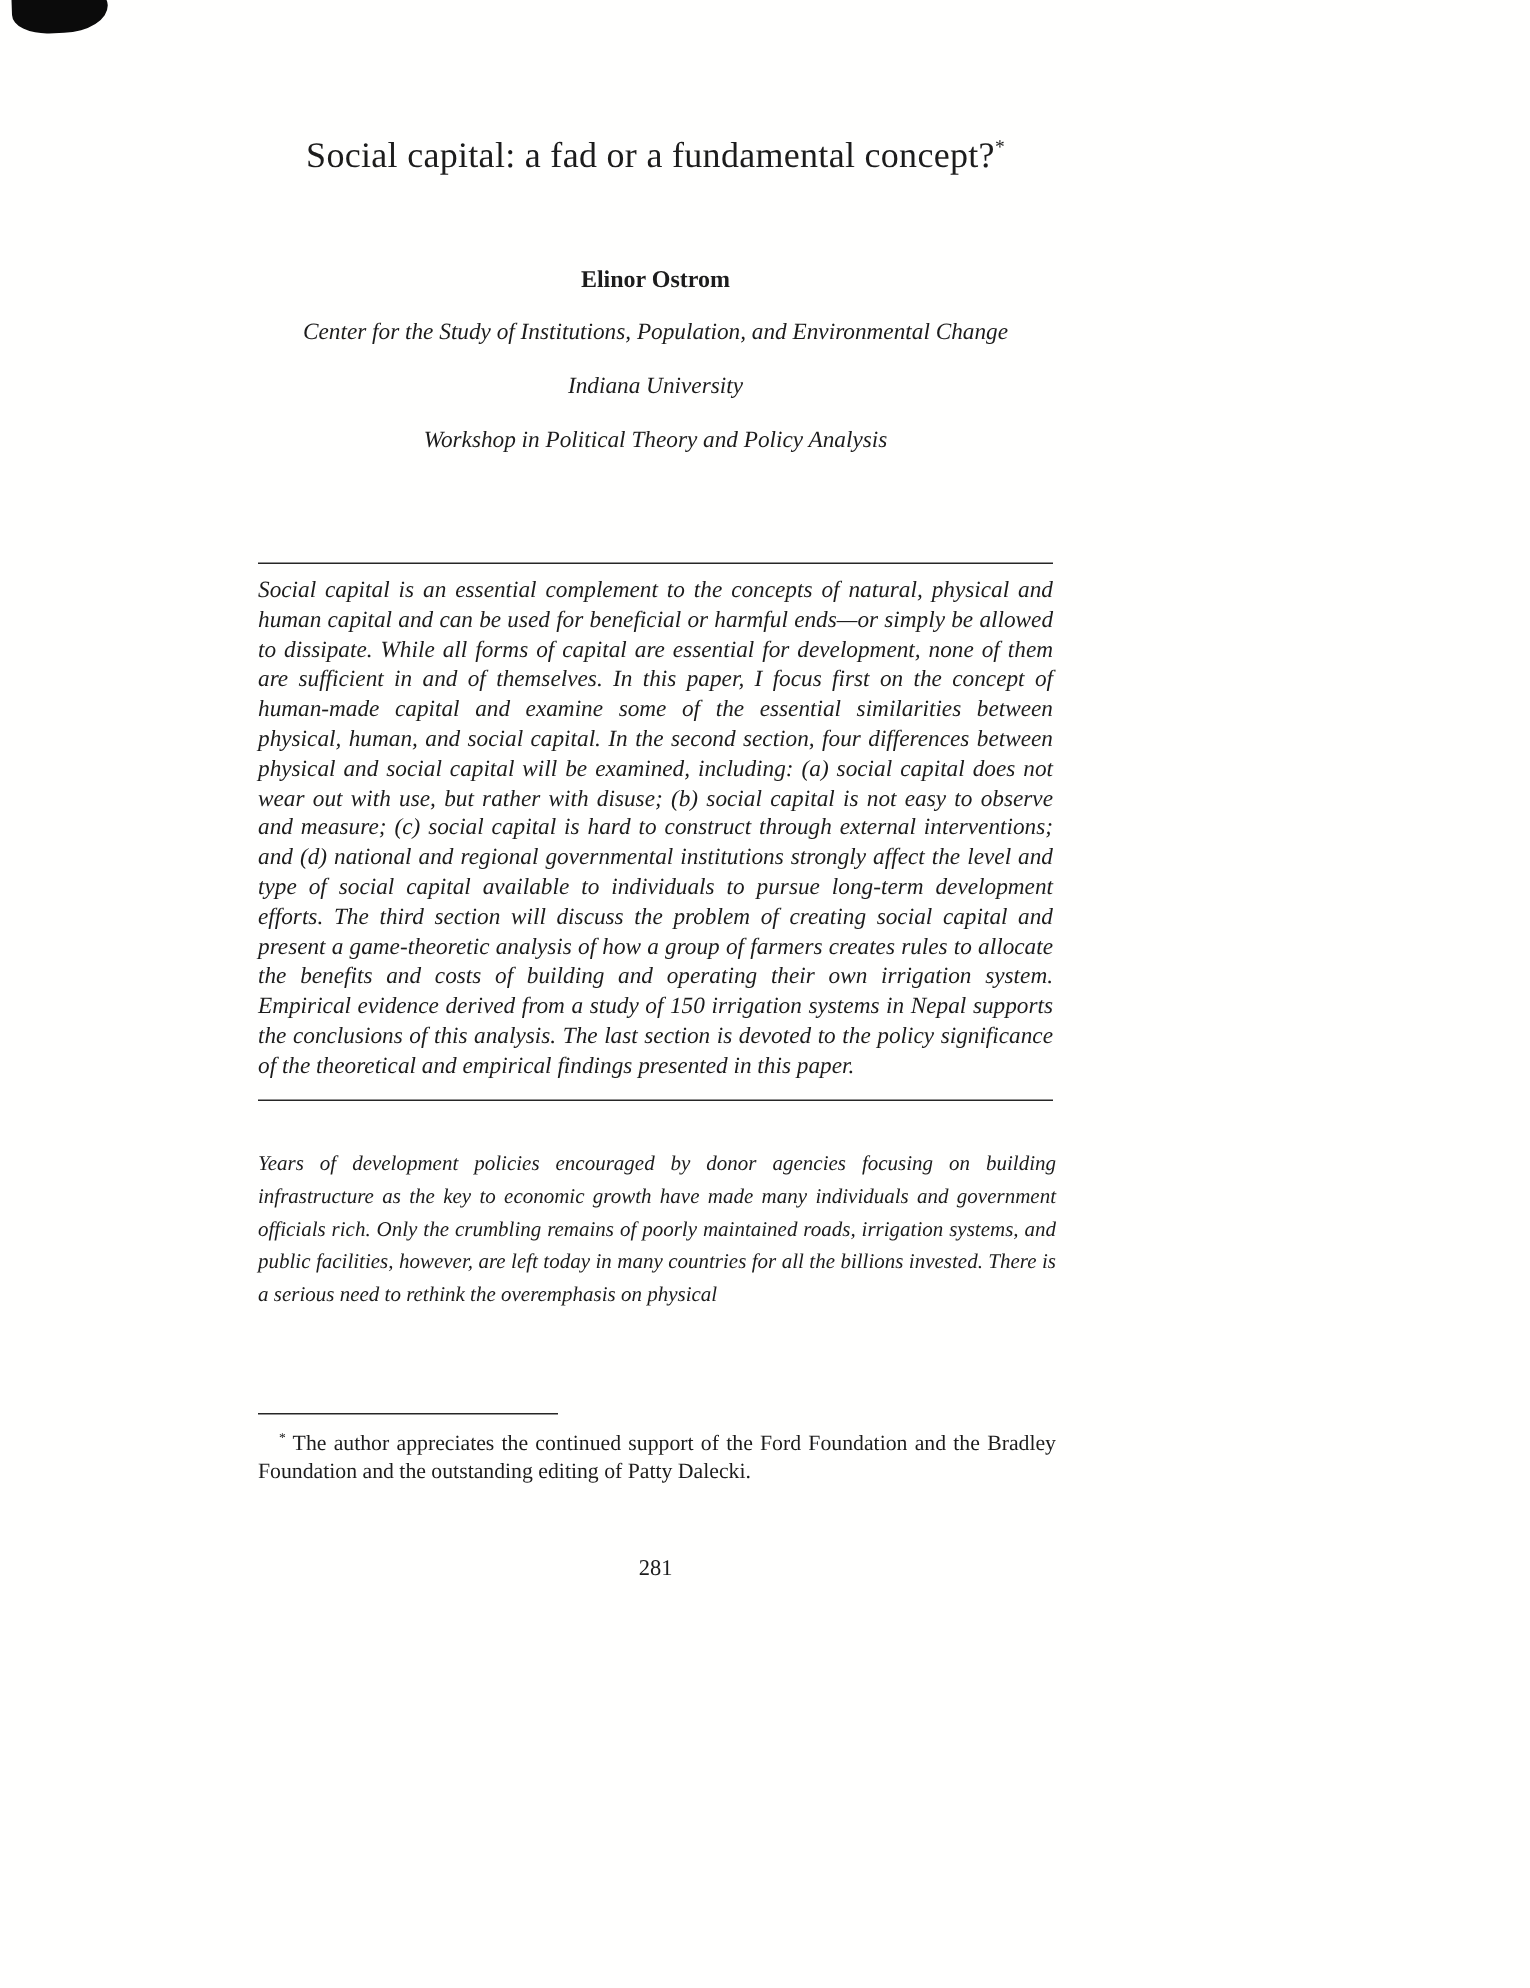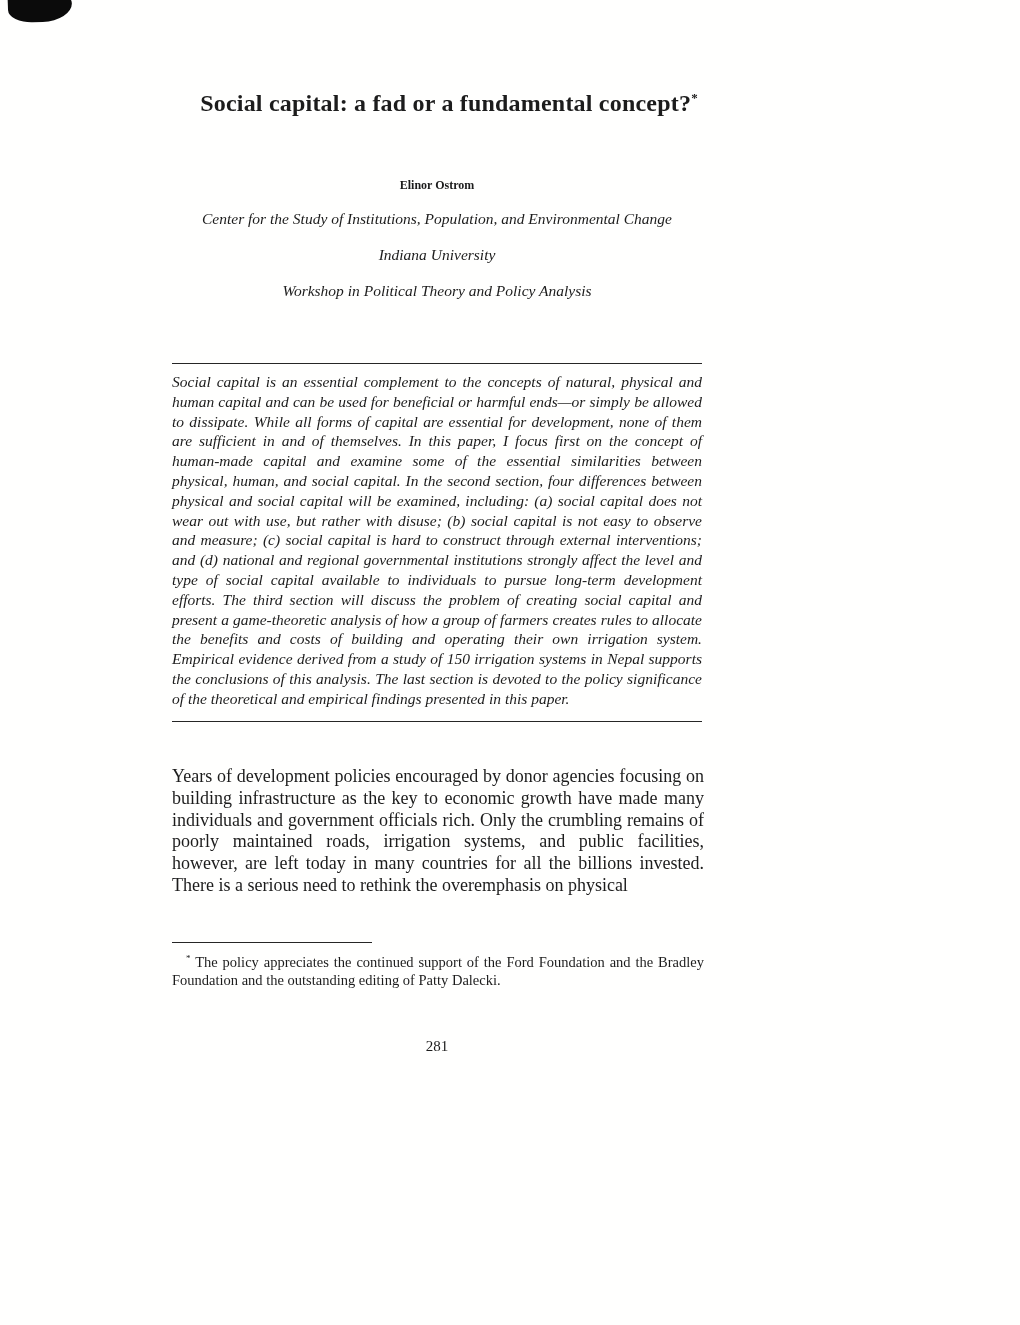--- a/index.html
+++ b/index.html
@@ -18,70 +18,71 @@
     top: -4px;
     left: 8px;
     width: 64px;
     height: 26px;
     background: #0b0b0b;
     border-radius: 4px 10px 55% 45% / 4px 10px 80% 60%;
     transform: rotate(-2deg);
   }
   .title {
     position: absolute;
-    left: 182px;
+    left: 170px;
     width: 534px;
     top: 90px;
     text-align: center;
     font-size: 24px;
-    font-weight: bold;
+    font-weight: normal;
     letter-spacing: 0.2px;
   }
   .title sup { font-size: 13px; }
   .author-block {
     position: absolute;
     left: 148px;
     width: 578px;
     top: 178px;
     text-align: center;
   }
   .author-name {
     font-weight: bold;
-    font-size: 12px;
+    font-size: 16px;
     margin-bottom: 5px;
   }
   .affiliation {
     font-style: italic;
     font-size: 15.5px;
     line-height: 20px;
     margin-top: 16px;
   }
   .abstract {
     position: absolute;
     left: 172px;
     width: 530px;
-    top: 363px;
+    top: 375px;
     border-top: 1.5px solid #262626;
     border-bottom: 1.5px solid #262626;
     padding: 8px 0 12px 0;
   }
   .abstract p {
     font-style: italic;
     font-size: 15.5px;
     line-height: 19.8px;
     text-align: justify;
   }
   .body-par {
     position: absolute;
     left: 172px;
     width: 532px;
     top: 766px;
-    font-size: 18px;
+    font-size: 14px;
     line-height: 21.8px;
     text-align: justify;
+    font-style: italic;
   }
   .footnote {
     position: absolute;
     left: 172px;
     width: 532px;
     top: 942px;
   }
   .footnote-rule {
     width: 200px;
     border: none;
@@ -121,18 +122,18 @@
   </div>
 
   <div class="abstract">
     <p>Social capital is an essential complement to the concepts of natural, physical and human capital and can be used for beneficial or harmful ends—or simply be allowed to dissipate. While all forms of capital are essential for development, none of them are sufficient in and of themselves. In this paper, I focus first on the concept of human-made capital and examine some of the essential similarities between physical, human, and social capital. In the second section, four differences between physical and social capital will be examined, including: (a) social capital does not wear out with use, but rather with disuse; (b) social capital is not easy to observe and measure; (c) social capital is hard to construct through external interventions; and (d) national and regional governmental institutions strongly affect the level and type of social capital available to individuals to pursue long-term development efforts. The third section will discuss the problem of creating social capital and present a game-theoretic analysis of how a group of farmers creates rules to allocate the benefits and costs of building and operating their own irrigation system. Empirical evidence derived from a study of 150 irrigation systems in Nepal supports the conclusions of this analysis. The last section is devoted to the policy significance of the theoretical and empirical findings presented in this paper.</p>
   </div>
 
   <p class="body-par">Years of development policies encouraged by donor agencies focusing on building infrastructure as the key to economic growth have made many individuals and government officials rich. Only the crumbling remains of poorly maintained roads, irrigation systems, and public facilities, however, are left today in many countries for all the billions invested. There is a serious need to rethink the overemphasis on physical</p>
 
   <div class="footnote">
     <hr class="footnote-rule">
-    <p><sup>*</sup> <span>The policy appreciates the continued support of the Ford Foundation and the Bradley Foundation and the outstanding editing of Patty Dalecki.</span></p>
+    <p><sup>*</sup> <span>The author appreciates the continued support of the Ford Foundation and the Bradley Foundation and the outstanding editing of Patty Dalecki.</span></p>
   </div>
 
   <div class="page-number">281</div>
 
 </div>
 
 </body></html>

